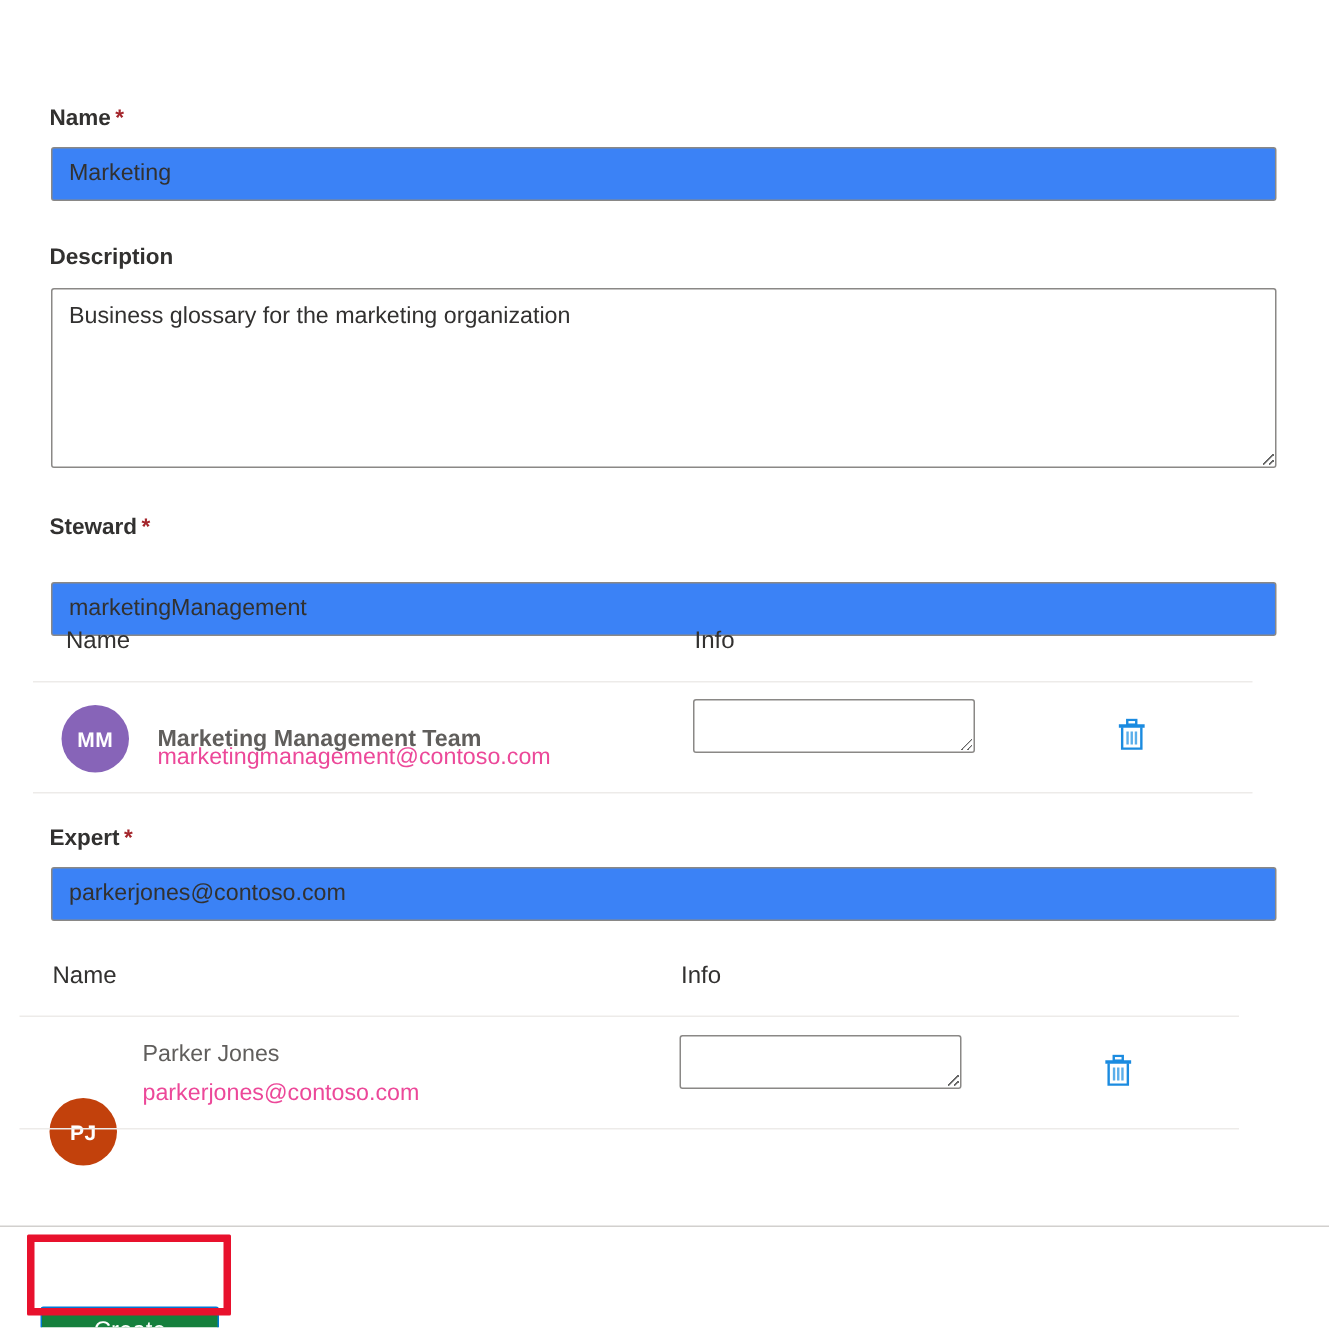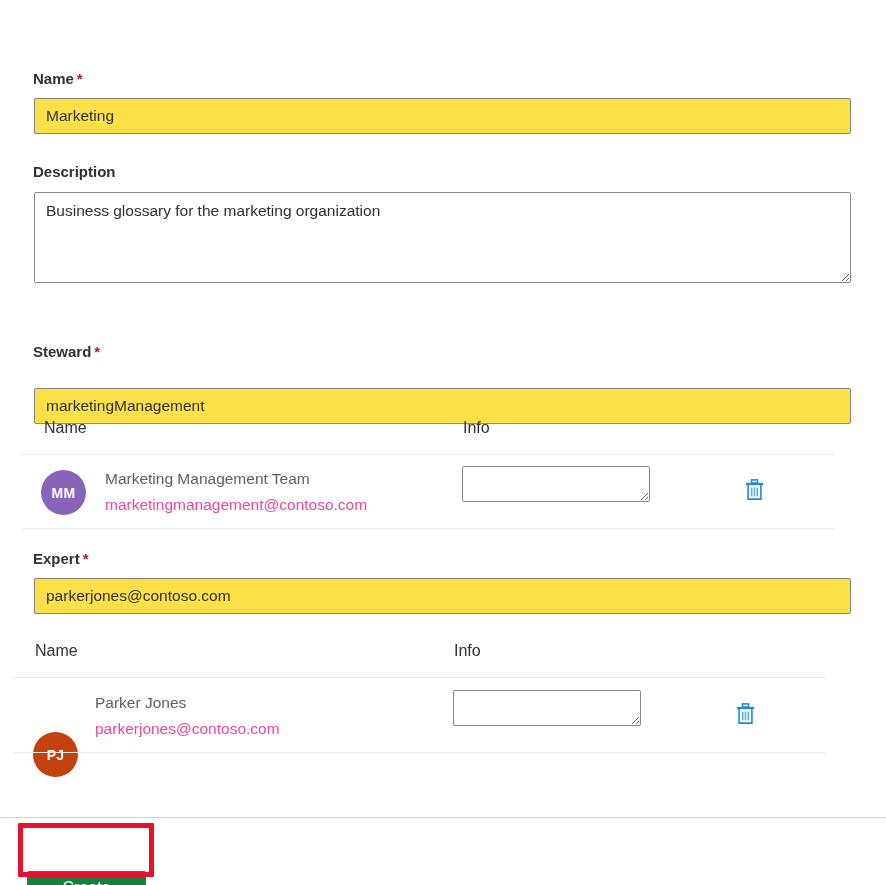--- a/index.html
+++ b/index.html
@@ -53,21 +53,21 @@
     margin-left: 3px;
     font-size: 15px;
   }
 
   
   .text-input {
     position: absolute;
     box-sizing: border-box;
     border: 1px solid #8a8886;
     border-radius: 2px;
-    background: #fde047;
+    background: #3b82f6;
     font-family: "Liberation Sans", sans-serif;
     font-size: 15.5px;
     color: #323130;
     padding: 0 11px;
     outline: none;
   }
   .text-area {
     position: absolute;
     box-sizing: border-box;
     border: 1px solid #8a8886;
@@ -218,33 +218,33 @@
 
 
     <div class="field-label" style="left:33px; top:70px;">
       <span>Name</span><span class="req-star">*</span>
     </div>
     <input class="text-input" style="left: 34px; top: 98px; width: 817px; height: 36px;" value="Marketing">
 
     <div class="field-label" style="left:33px; top:163px;">
       <span>Description</span><span class="req-star"></span>
     </div>
-    <textarea class="text-area" style="left: 34px; top: 192px; width: 817px; height: 91px;">Business glossary for the marketing organization</textarea>
+    <textarea class="text-area" style="left: 34px; top: 192px; width: 817px; height: 120px;">Business glossary for the marketing organization</textarea>
 
     <div class="field-label" style="left:33px; top:343px;">
       <span>Steward</span><span class="req-star">*</span>
     </div>
     <input class="text-input" style="left: 34px; top: 372px; width: 817px; height: 36px; margin-top: 16px;" value="marketingManagement">
 
     <div class="tbl-head" style="left:44px; top:419px;">Name</div>
     <div class="tbl-head" style="left:463px; top:419px;">Info</div>
     <div class="tbl-rule" style="left:22px; top:454px; width:813px;"></div>
 
     <div class="avatar" style="left:41px; top:470px; width:45px; height:45px; background:#8764B8;text-align:center;">MM</div>
-    <div class="person-name" style="left:105px; top:470px;">Marketing Management Team</div>
+    <div class="person-name" style="left:105px; top:484px;font-weight:bold;">Marketing Management Team</div>
     <div class="person-mail" style="left:105px; top:496px;">marketingmanagement@contoso.com</div>
     <textarea class="info-area" style="left: 462px; top: 466px; width: 188px; height: 36px;"></textarea>
     <button class="trash-btn" style="left:741px; top:477px;">
       <svg width="19" height="22" viewBox="0 0 19 22">
         <rect x="6.5" y="0.9" width="6" height="3.2" fill="none" stroke="#1B8BE0" stroke-width="1.6"></rect>
         <line x1="0.9" y1="5.0" x2="18.1" y2="5.0" stroke="#1B8BE0" stroke-width="2.2"></line>
         <path d="M3.1 5.9 L3.1 20.1 L15.9 20.1 L15.9 5.9" fill="none" stroke="#1B8BE0" stroke-width="1.6"></path>
         <line x1="6.7" y1="8.6" x2="6.7" y2="17.4" stroke="#5BAEEA" stroke-width="1.6"></line>
         <line x1="9.5" y1="8.6" x2="9.5" y2="17.4" stroke="#5BAEEA" stroke-width="1.6"></line>
         <line x1="12.3" y1="8.6" x2="12.3" y2="17.4" stroke="#5BAEEA" stroke-width="1.6"></line>

